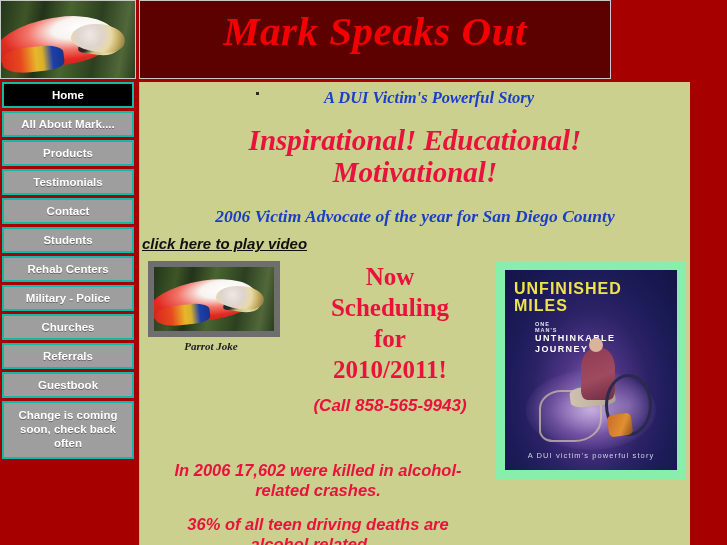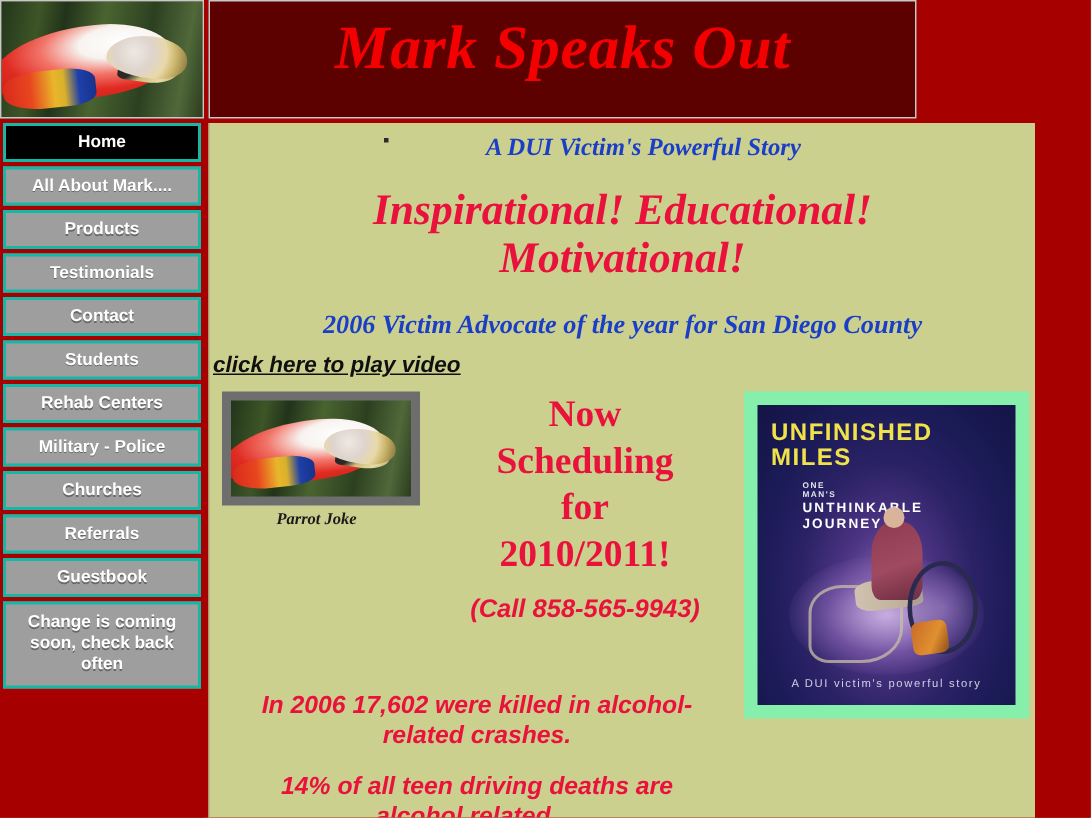--- a/index.html
+++ b/index.html
@@ -518,21 +518,21 @@
           <div id="book-footer">A DUI victim's powerful story</div>
         </div>
       </div>
 
     </div>
 
     <div id="stats">
       <p class="stat-line">In 2006 17,602 were killed in alcohol-</p>
       <p class="stat-line">related crashes.</p>
       <div class="stat-gap"></div>
-      <p class="stat-line">14% of all teen driving deaths are</p>
+      <p class="stat-line">36% of all teen driving deaths are</p>
       <p class="stat-line">alcohol related ...</p>
     </div>
 
   </div>
 
   <div id="right-margin"></div>
 
 </div>
 
 </body></html>

